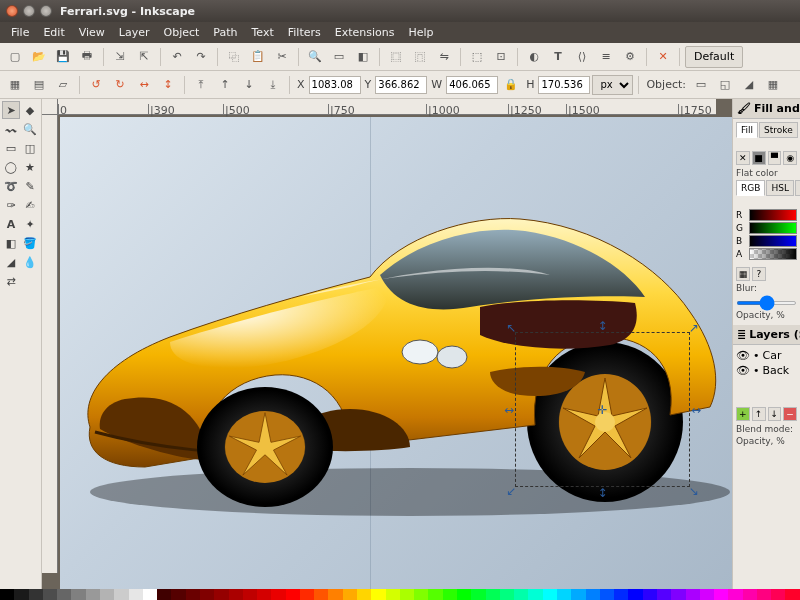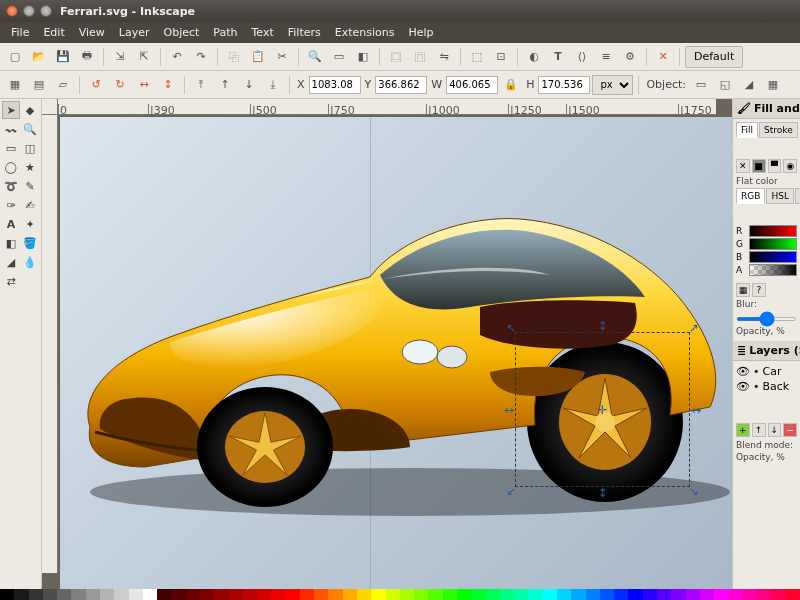--- a/index.html
+++ b/index.html
@@ -48,21 +48,21 @@
 .car svg { width: 100%; height: 100%; }
 
 
 .selbox { position: absolute; border: 1px dashed #333; }
 .selarrow { position: absolute; font-size: 12px; color: #2a5a9a; }
 
 
 .panels { width: 68px; background: #ede9e3; border-left: 1px solid #c8c3bc; display: flex; flex-direction: column; font-size: 10px; overflow: hidden; }
 .panel-title { background: #dcd7cf; border-bottom: 1px solid #bbb; padding: 3px 4px; font-weight: bold; white-space: nowrap; display:flex; align-items:center; gap:3px; }
 .panel-body { padding: 3px; flex-shrink: 0; }
-.tabrow { display: flex; gap: 1px; margin-bottom: 21px; }
+.tabrow { display: flex; gap: 1px; margin-bottom: 13px; }
 .ptab { padding: 2px 4px; background: #e4e0d9; border: 1px solid #bbb; font-size: 9px; cursor: default; }
 .ptab.act { background: #fff; border-bottom-color: #fff; }
 .color-row { display: flex; align-items: center; gap: 3px; margin: 1px 0; }
 .color-row label { width: 10px; font-size: 9px; }
 .cslider { flex:1; height: 12px; border: 1px solid #888; }
 .grad-r { background: linear-gradient(90deg,#000,#f00); }
 .grad-g { background: linear-gradient(90deg,#000,#0f0); }
 .grad-b { background: linear-gradient(90deg,#000,#00f); }
 .grad-a { background: repeating-conic-gradient(#ccc 0 25%, #fff 0 50%) 0/8px 8px; position:relative; }
 .grad-a::after { content:""; position:absolute; inset:0; background:linear-gradient(90deg, transparent, #000); }
@@ -197,21 +197,21 @@
     <div class="tool">◢</div>
     <div class="tool">💧</div>
     <div class="tool">⇄</div>
   </div>
 
   <div class="canvas-wrap">
     <div class="ruler-corner"></div>
     <div class="ruler-h">
       <span style="left:0">0</span>
       <span style="left:90px">|390</span>
-      <span style="left:192px">|500</span>
+      <span style="left:165px">|500</span>
       <span style="left:270px">|750</span>
       <span style="left:368px">|1000</span>
       <span style="left:450px">|1250</span>
       <span style="left:508px">|1500</span>
       <span style="left:620px">|1750</span>
     </div>
     <div class="ruler-v"></div>
     <div class="canvas">
 
       <div style="position:absolute; top:0; bottom:0; left:310px; width:1px; background:rgba(120,140,160,.4)"></div>

